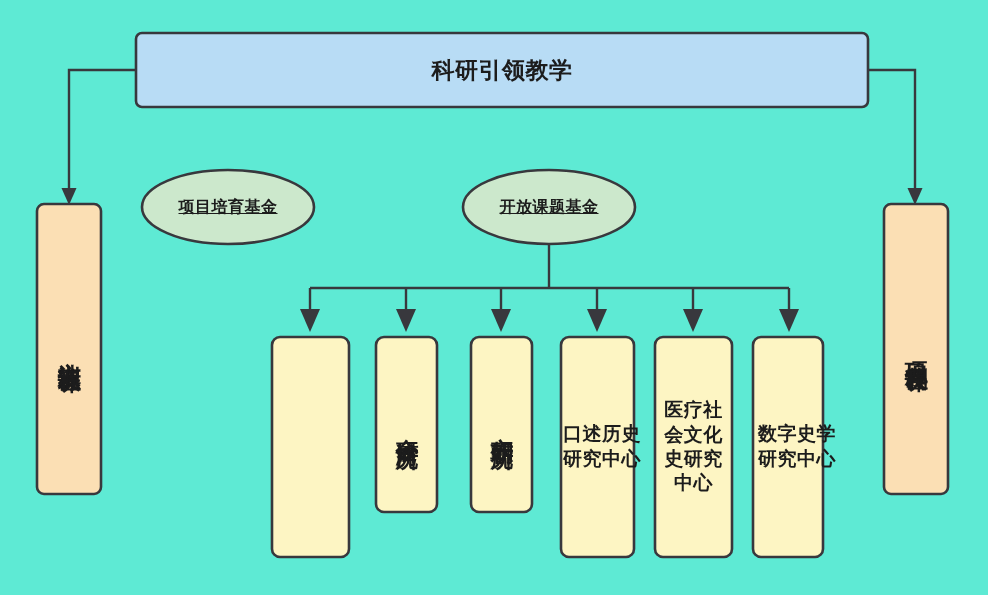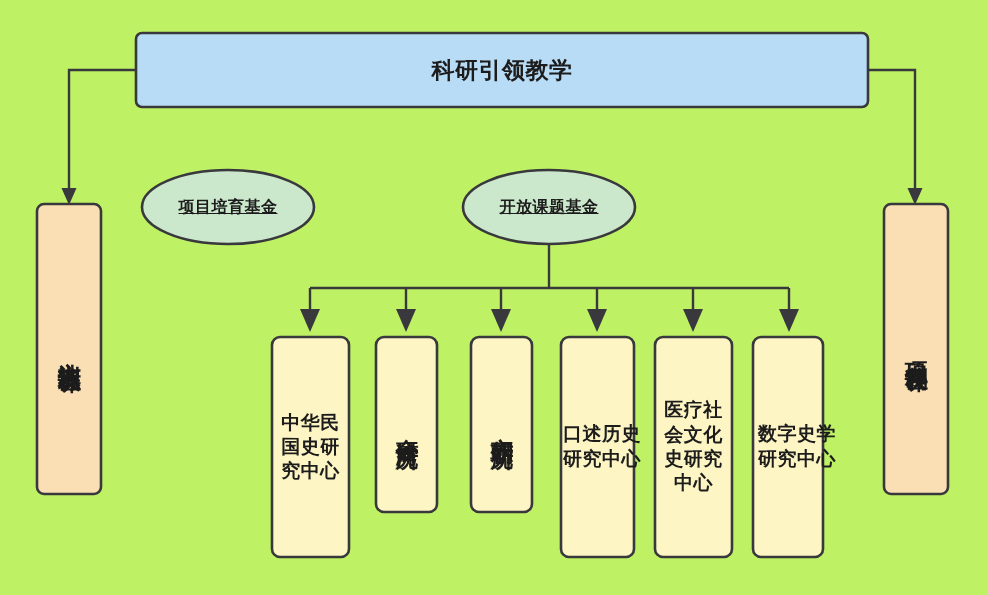--- a/index.html
+++ b/index.html
@@ -7,21 +7,21 @@
     padding: 0;
     background: #ffffff;
   }
   body {
     font-family: "Liberation Sans", "DejaVu Sans", sans-serif;
   }
   #diagram-root {
     position: relative;
     width: 988px;
     height: 595px;
-    background: #bef264;
+    background: #5eead4;
     overflow: hidden;
   }
   #diagram-svg {
     position: absolute;
     left: 0;
     top: 0;
     width: 988px;
     height: 595px;
     display: block;
   }
@@ -145,21 +145,20 @@
   <div class="node-label label-ellipse" style="left:463px; top:170px; width:172px; height:74px;text-decoration:underline;">开放课题基金</div>
 
   <div class="node-label" style="left:37px; top:204px; width:64px; height:290px;">
     <span class="label-vertical-col">方法训练课程</span>
   </div>
 
   <div class="node-label" style="left:884px; top:204px; width:64px; height:290px;">
     <span class="label-vertical-col">项目制课程</span>
   </div>
 
-  <div class="node-label label-wrap" style="left:272px; top:337px; width:77px; height:220px;">中华民国史研究中心</div>
 
   <div class="node-label" style="left:376px; top:337px; width:61px; height:175px;">
     <span class="label-vertical-col">台湾研究所</span>
   </div>
 
   <div class="node-label" style="left:471px; top:337px; width:61px; height:175px;">
     <span class="label-vertical-col">六朝研究所</span>
   </div>
 
   <div class="node-label label-wrap-narrow" style="left:561px; top:337px; width:82px; height:220px;">口述历史研究中心</div>

